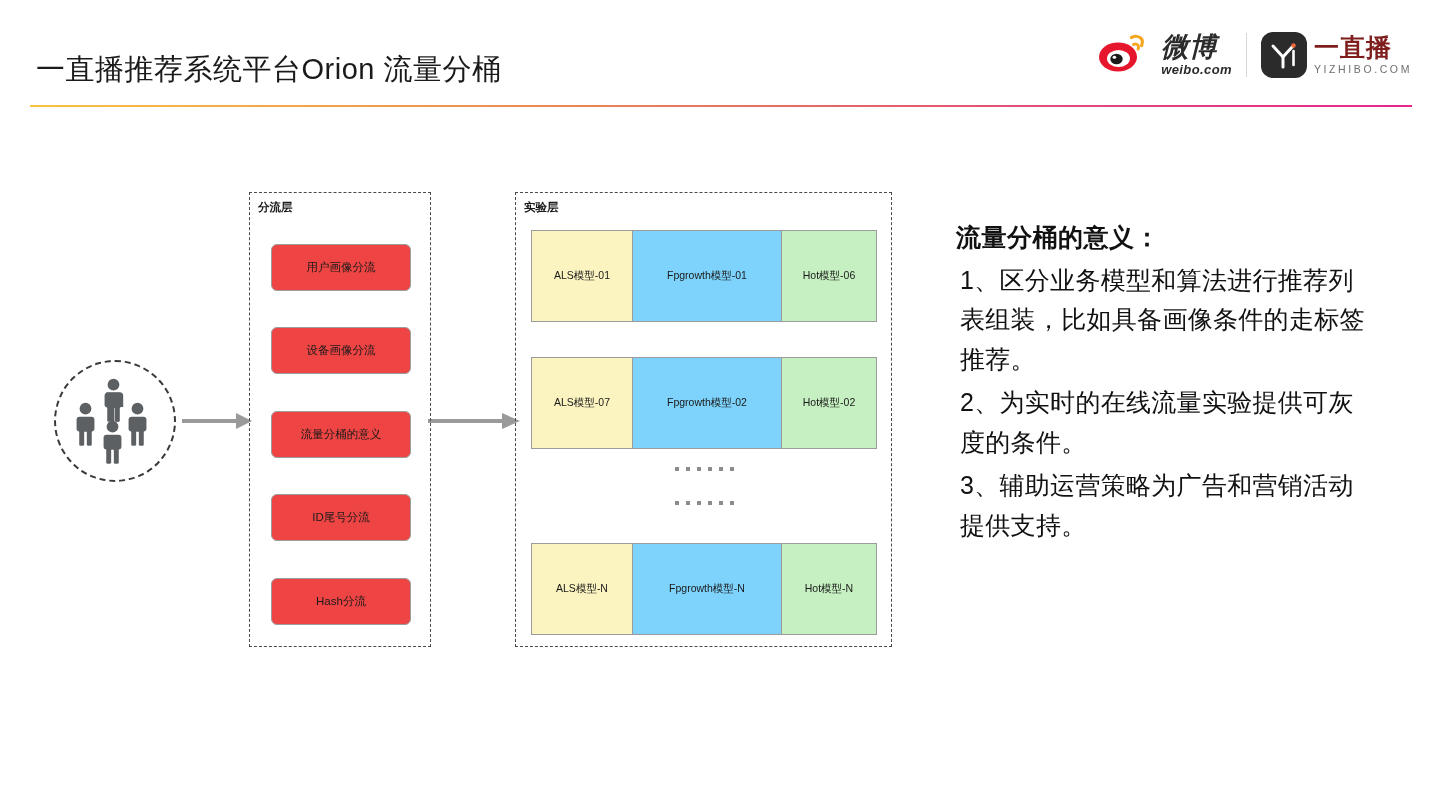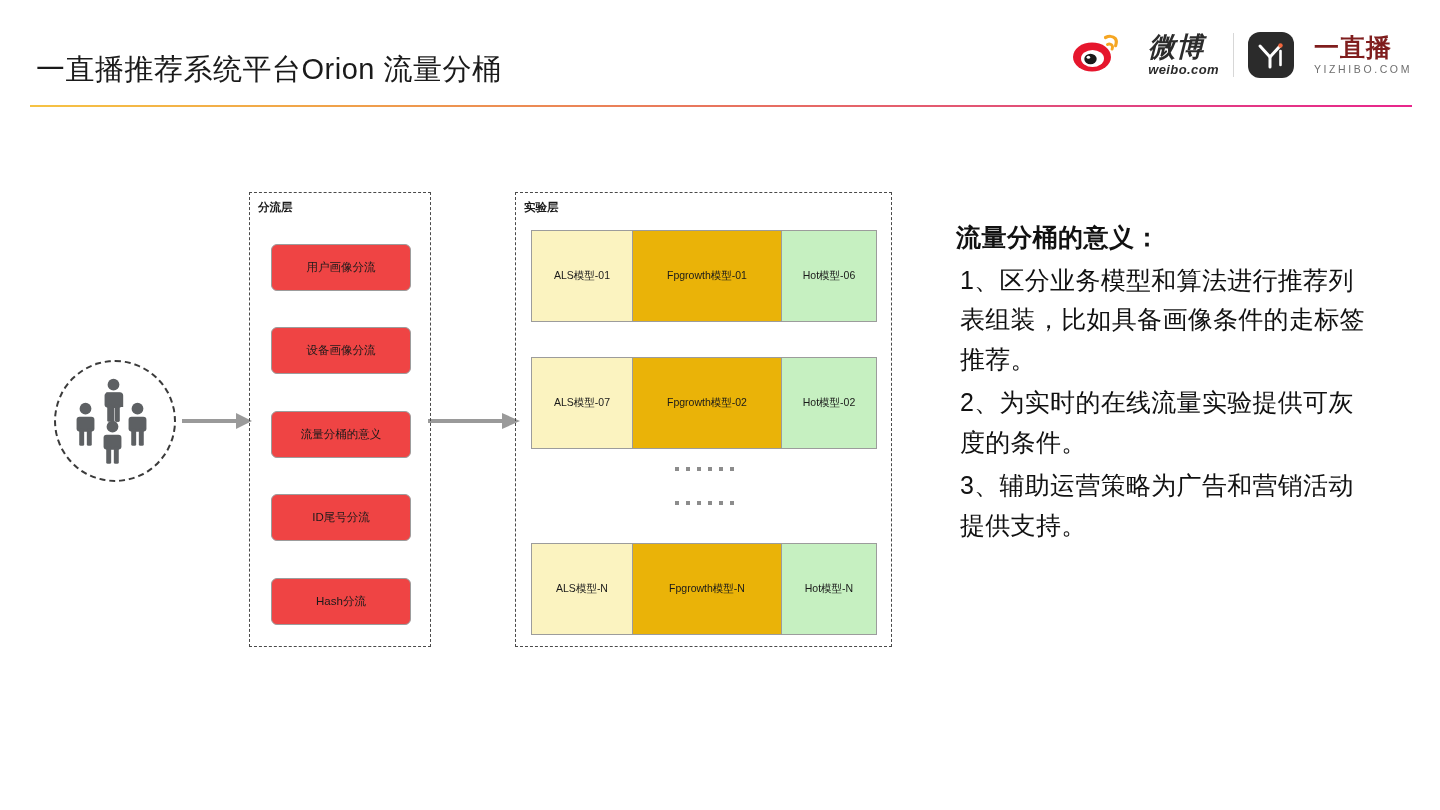--- a/index.html
+++ b/index.html
@@ -39,21 +39,21 @@
   
   #logo-area {
     position: absolute;
     right: 28px;
     top: 26px;
     height: 58px;
     display: flex;
     align-items: center;
     gap: 14px;
   }
-  .logo-block { display: flex; align-items: center; gap: 20px; }
+  .logo-block { display: flex; align-items: center; gap: 7px; }
   .logo-divider {
     width: 1px;
     height: 44px;
     background: #d7d7d7;
   }
   .weibo-text-wrap { display: flex; flex-direction: column; align-items: flex-start; line-height: 1; }
   .weibo-cn {
     font-size: 27px;
     font-weight: bold;
     font-style: italic;
@@ -165,21 +165,21 @@
     box-sizing: border-box;
     border: 1px solid #9c9c9c;
     display: flex;
     align-items: center;
     justify-content: center;
     font-size: 10.5px;
     color: #1a1a1a;
     white-space: nowrap;
   }
   .exp-cell.als   { width: 102px; background: #fbf3c0; }
-  .exp-cell.fp    { width: 148px; background: #eab308; border-left: none; border-right: none; }
+  .exp-cell.fp    { width: 148px; background: #7dd3fc; border-left: none; border-right: none; }
   .exp-cell.hot   { width: 96px;  background: #c6f0c1; }
 
   .dots-row {
     position: absolute;
     left: 0;
     width: 377px;
     display: flex;
     justify-content: center;
     gap: 7px;
   }

